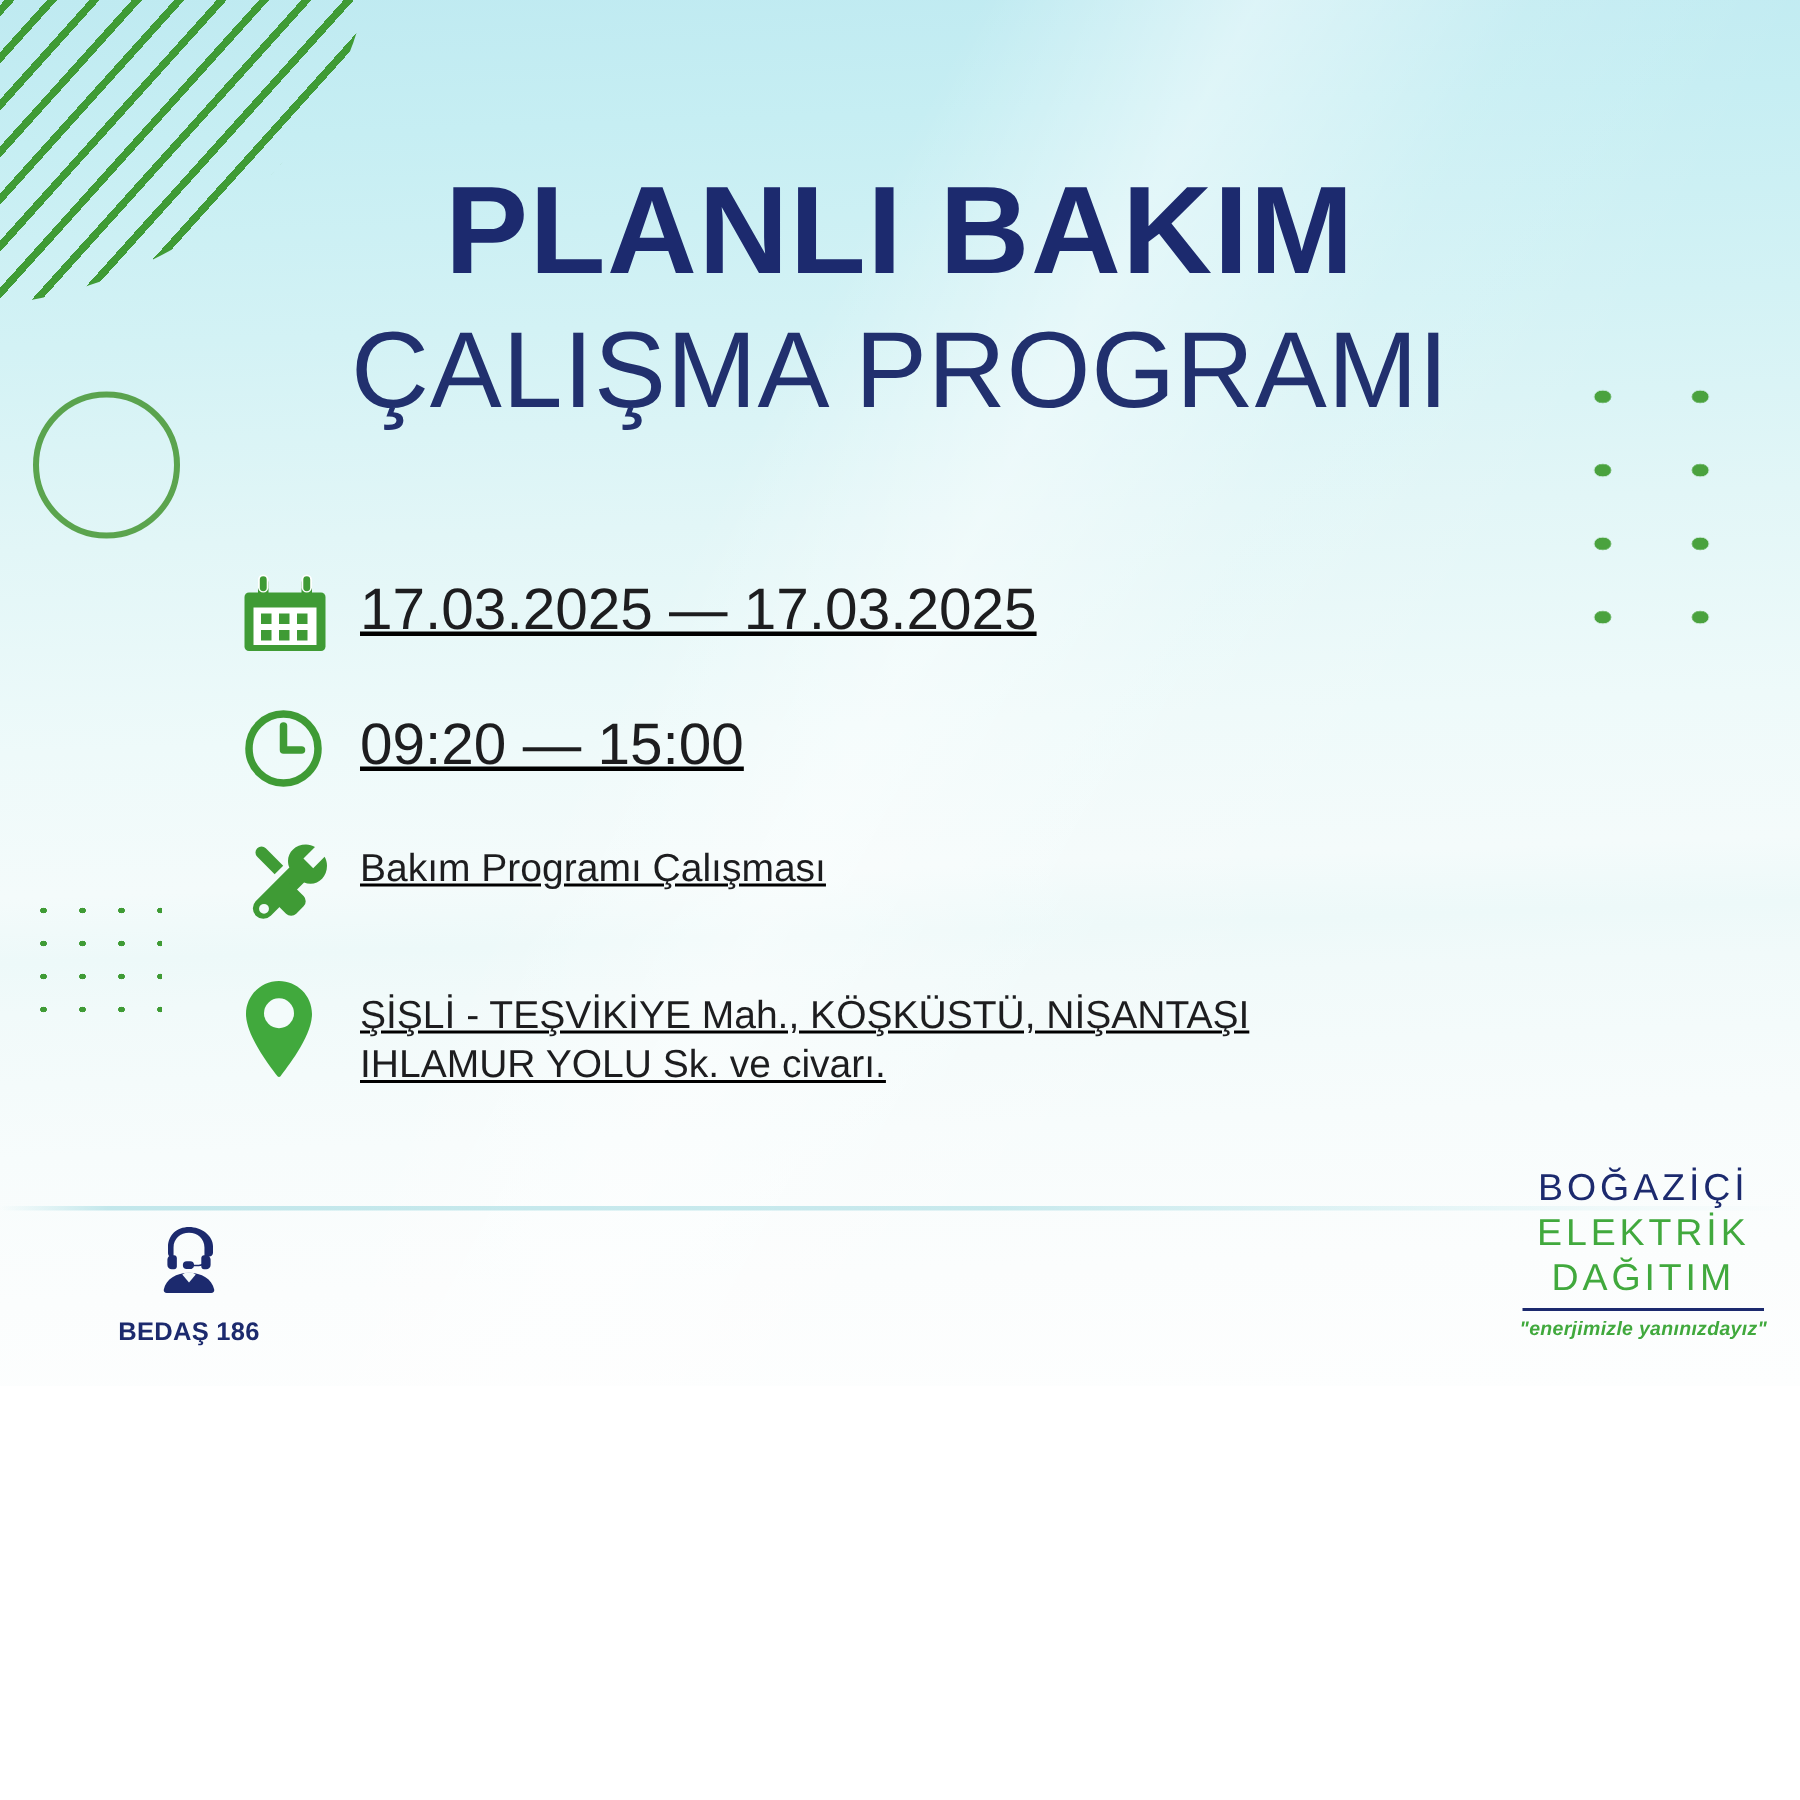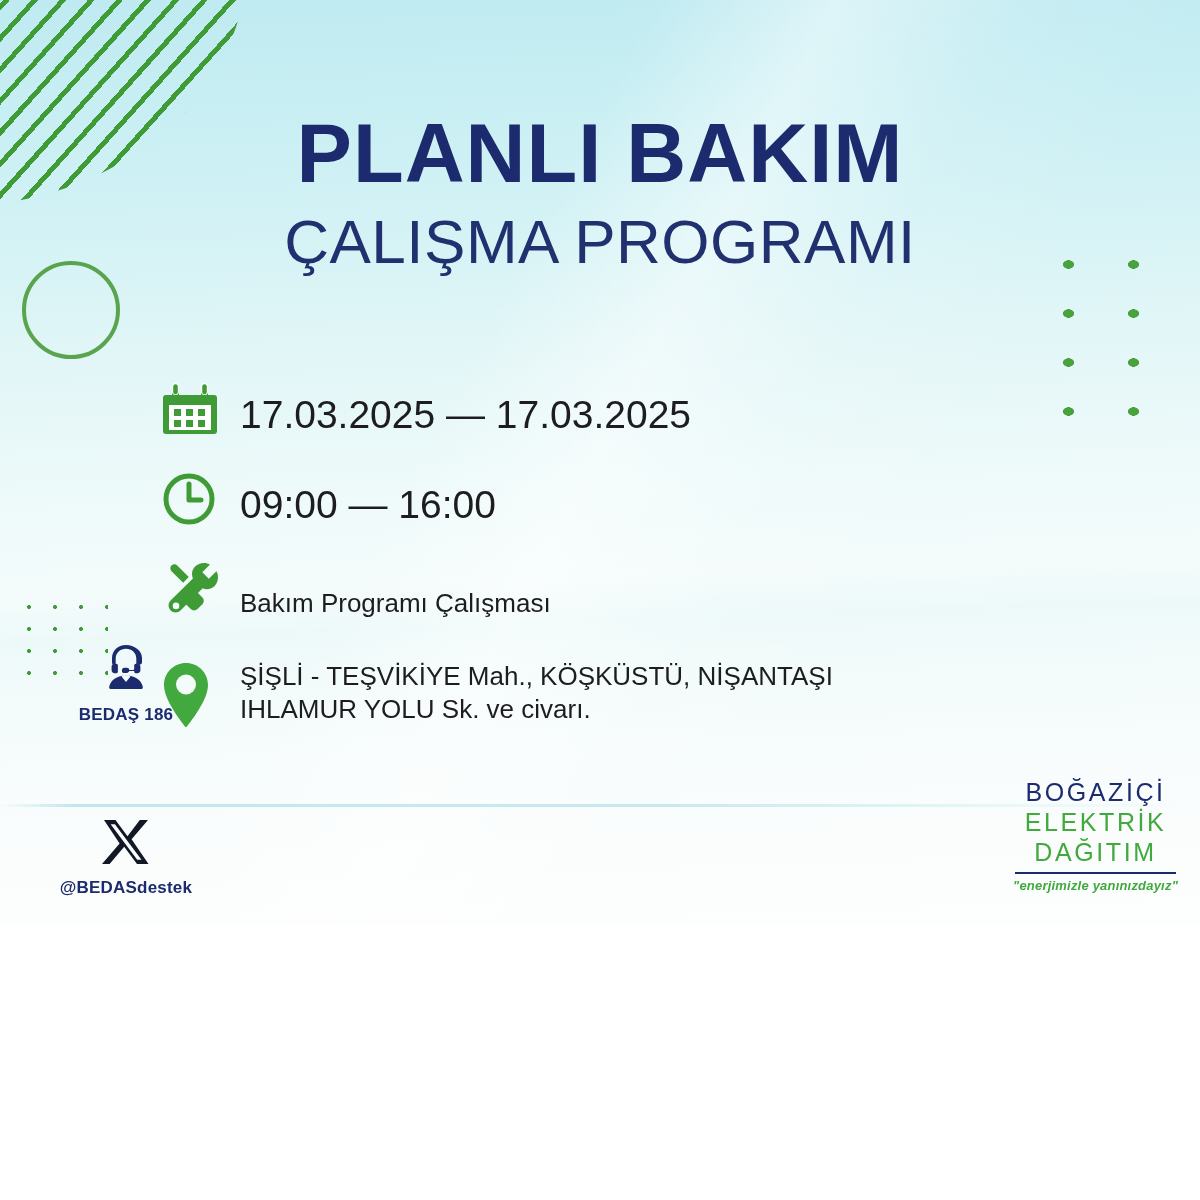--- a/index.html
+++ b/index.html
@@ -120,39 +120,40 @@
   }
   .title-main {
     font-size: 83px;
     font-weight: 800;
     letter-spacing: 1px;
     color: #1c2a6e;
     line-height: 1;
     margin: 0;
   }
   .title-sub {
-    font-size: 62px;
+    font-size: 72px;
     font-weight: 400;
     letter-spacing: 0.5px;
     color: #21306e;
     line-height: 1;
     margin: 16px 0 0 0;
   }
 
   
   .info {
     position: absolute;
     left: 160px;
     top: 378px;
     width: 960px;
   }
   .row {
     display: flex;
-    align-items: flex-end;
+    align-items: flex-start;
     margin-bottom: 28px;
+    text-decoration: underline;
   }
   .row-icon {
     flex: 0 0 80px;
     height: 62px;
     display: flex;
     align-items: center;
     justify-content: flex-start;
   }
   .row-text {
     color: #1d1d1f;
@@ -280,21 +281,21 @@
       <div class="row-text">17.03.2025 — 17.03.2025</div>
     </div>
 
     <div class="row row-time">
       <div class="row-icon">
         <svg width="58" height="58" viewBox="0 0 58 58" aria-hidden="true">
           <circle cx="29" cy="29" r="23" fill="none" stroke="#3f9b35" stroke-width="5"></circle>
           <path d="M29 14v16h12" fill="none" stroke="#3f9b35" stroke-width="5" stroke-linecap="round" stroke-linejoin="round"></path>
         </svg>
       </div>
-      <div class="row-text">09:00 — 16:00</div>
+      <div class="row-text">09:20 — 15:00</div>
     </div>
 
     <div class="row row-work">
       <div class="row-icon">
         <svg width="60" height="58" viewBox="0 0 60 58" aria-hidden="true">
           <g fill="#3f9b35">
             <path d="M44 3c-7 0-12 5-12 11 0 1.6.3 3 .9 4.4L10.6 40.6a7 7 0 0 0 9.9 9.9l22.2-22.2c1.4.6 2.8.9 4.3.9 6 0 11-5 11-12 0-2.3-.6-4.3-1.6-6l-7.6 7.6-6.5-6.5L50 4.6C48.2 3.6 46.2 3 44 3zM16 42.6a3.3 3.3 0 1 1 0 6.6 3.3 3.3 0 0 1 0-6.6z"></path>
             <path d="M11.5 5.5a4 4 0 0 1 5.7 0l11.6 11.6-5.7 5.7L11.5 11.2a4 4 0 0 1 0-5.7z"></path>
             <path d="M33.6 28.6l8.8 8.8a4.8 4.8 0 0 1 0 6.8l-4.9 4.9a4.8 4.8 0 0 1-6.8 0l-8.8-8.8z"></path>
           </g>
@@ -328,28 +329,20 @@
               <path d="M14.5 22.8h1.6c1 0 1.8.8 1.8 1.8v5.8c0 1-.8 1.8-1.8 1.8h-1.6c-1.6 0-2.9-1.3-2.9-2.9v-3.6c0-1.6 1.3-2.9 2.9-2.9zM37.5 22.8H36c-1 0-1.8.8-1.8 1.8v5.8c0 1 .8 1.8 1.8 1.8h1.5c1.6 0 2.9-1.3 2.9-2.9v-3.6c0-1.6-1.3-2.9-2.9-2.9z"></path>
               <path d="M26 34.5c-8.4 0-15.3 4.2-16.8 11.2-.3 1.4.7 2.3 2 2.3h29.6c1.3 0 2.3-.9 2-2.3-1.5-7-8.4-11.2-16.8-11.2z"></path>
             </g>
             <path d="M21.5 35.6L26 41l4.5-5.4-2.2-1.3H23.7z" fill="#f4fbfb"></path>
           </svg>
         </div>
         <div class="contact-label">BEDAŞ 186</div>
       </div>
 
 
-      <div class="contact">
-        <div class="contact-glyph">
-          <svg width="48" height="48" viewBox="0 0 48 48" aria-hidden="true">
-            <path d="M2 2h11.5l12 16.2L37.8 2H46L29.6 21.2 46.5 46H35L22.2 28.8 7.6 46H0l17.6-20.6L2 2zm6.6 4.2l26.6 35.6h4.3L12.9 6.2z" fill="#121826"></path>
-          </svg>
-        </div>
-        <div class="contact-label">@BEDASdestek</div>
-      </div>
 
     </div>
 
     <div class="brand">
       <div class="brand-l1">BOĞAZİÇİ</div>
       <div class="brand-l2">ELEKTRİK</div>
       <div class="brand-l3">DAĞITIM</div>
       <div class="brand-rule"></div>
       <div class="brand-tag">"enerjimizle yanınızdayız"</div>
     </div>

